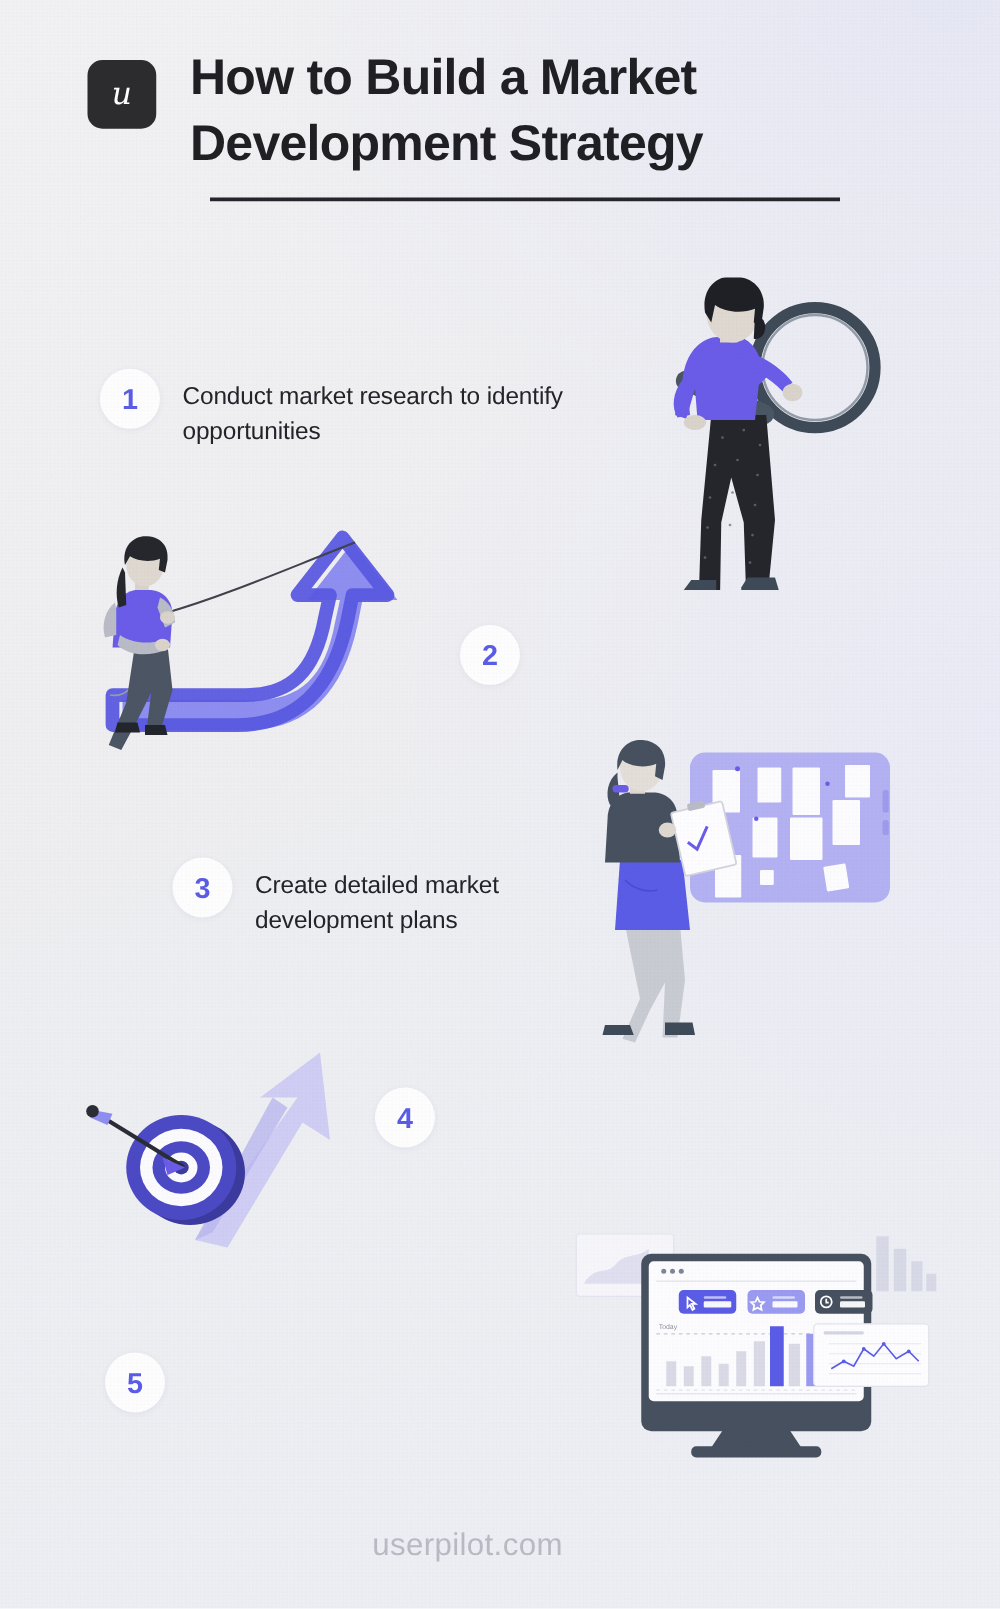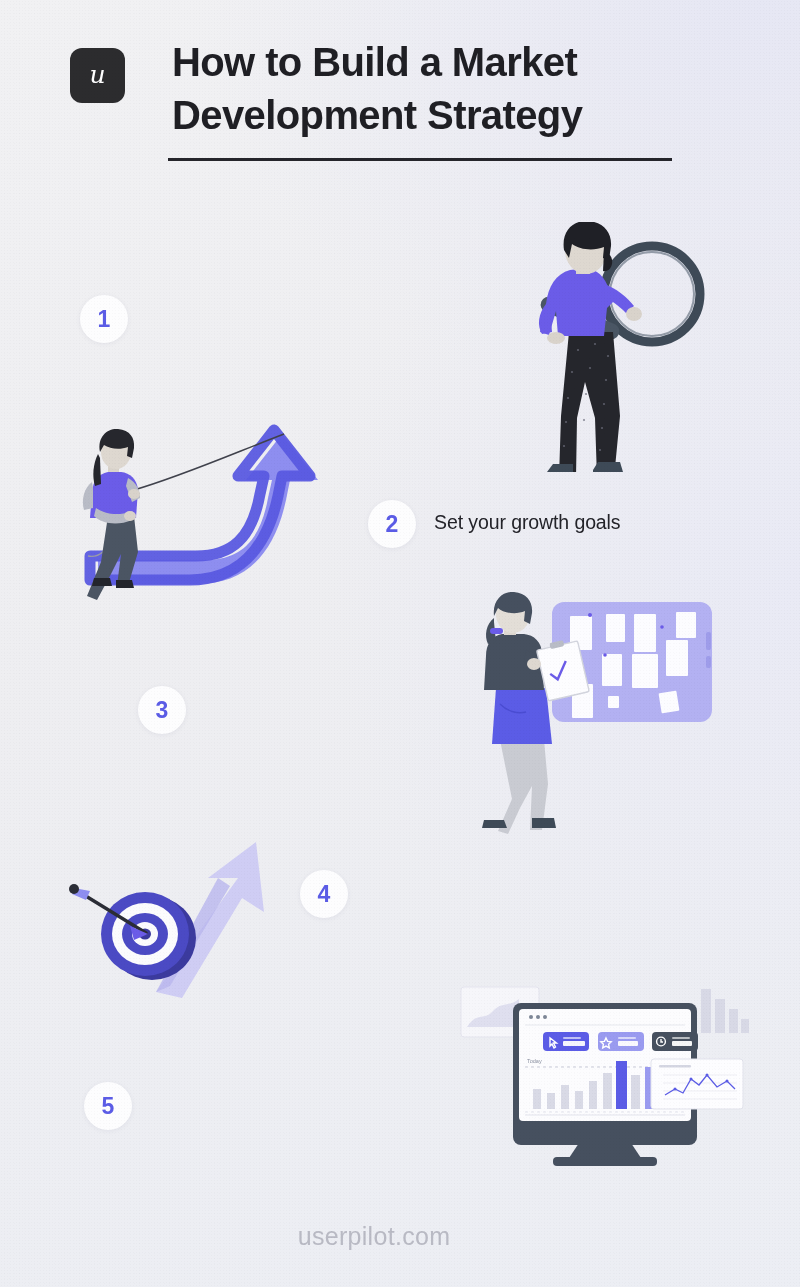--- a/index.html
+++ b/index.html
@@ -36,21 +36,21 @@
     width:55px; height:55px; border-radius:12px;
     background:#2c2c2e;
     display:flex; align-items:center; justify-content:center;
   }
   .logo span{
     color:#fff; font-family:"DejaVu Serif", serif;
     font-style:italic; font-size:25px; line-height:1;
     padding-bottom:3px;
   }
   .title{
-    position:absolute; left:172px; top:36px; width:520px;
+    position:absolute; left:152px; top:36px; width:520px;
     font-size:40px; line-height:1.33; font-weight:bold;
     letter-spacing:-0.6px; color:#1f1f24;
   }
   .title-rule{
     position:absolute; left:168px; top:158px;
     width:504px; height:3px; background:#25252b;
   }
 
   
   .step{ position:absolute; display:flex; align-items:flex-start; gap:18px; }
@@ -95,29 +95,30 @@
   <div class="header">
     <div class="logo">
       <span>u</span>
     </div>
     <h1 class="title">How to Build a Market Development Strategy</h1>
     <div class="title-rule"></div>
   </div>
 
   <div class="step" id="step1">
     <div class="bullet">1</div>
+    <div class="step-text">Conduct market research to identify opportunities</div>
   </div>
 
   <div class="step" id="step2">
     <div class="bullet">2</div>
-    <div class="step-text">Set your growth goals</div>
   </div>
 
   <div class="step" id="step3">
     <div class="bullet">3</div>
+    <div class="step-text">Create detailed market development plans</div>
   </div>
 
   <div class="step" id="step4">
     <div class="bullet">4</div>
   </div>
 
   <div class="step" id="step5">
     <div class="bullet">5</div>
   </div>
 

